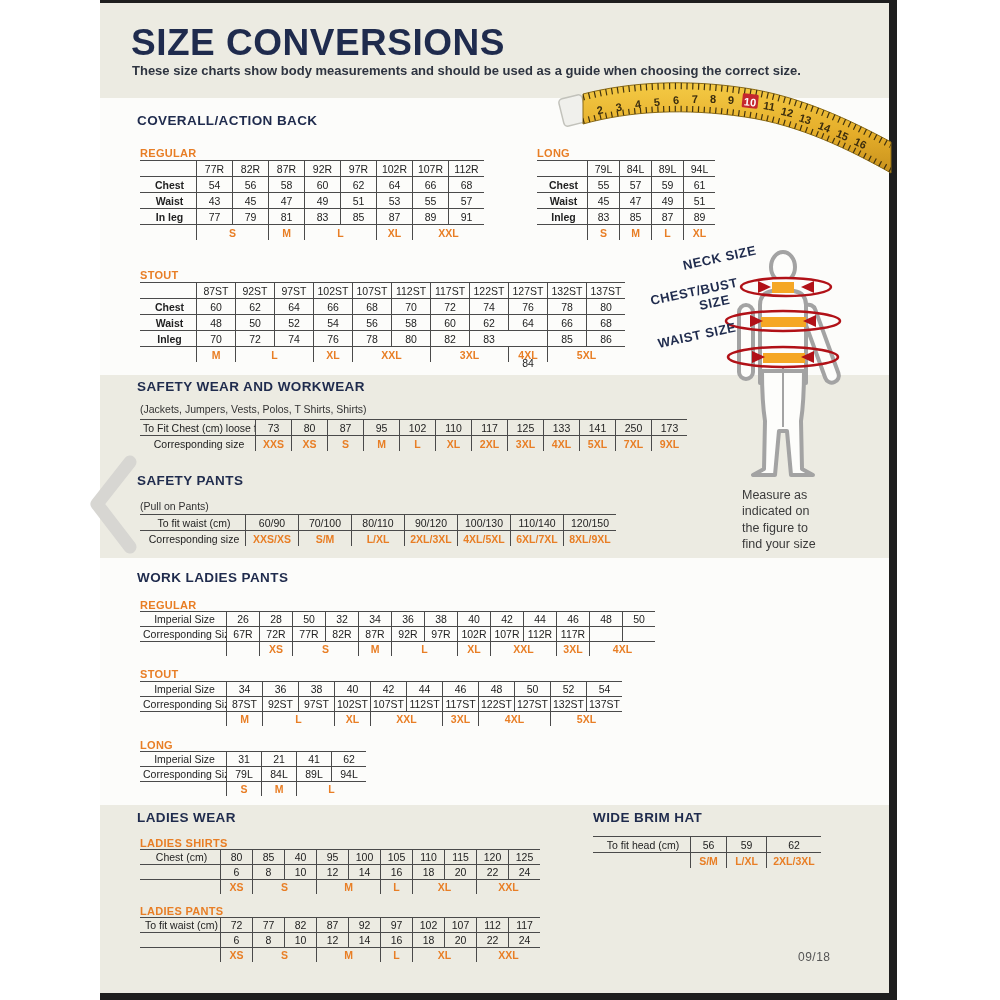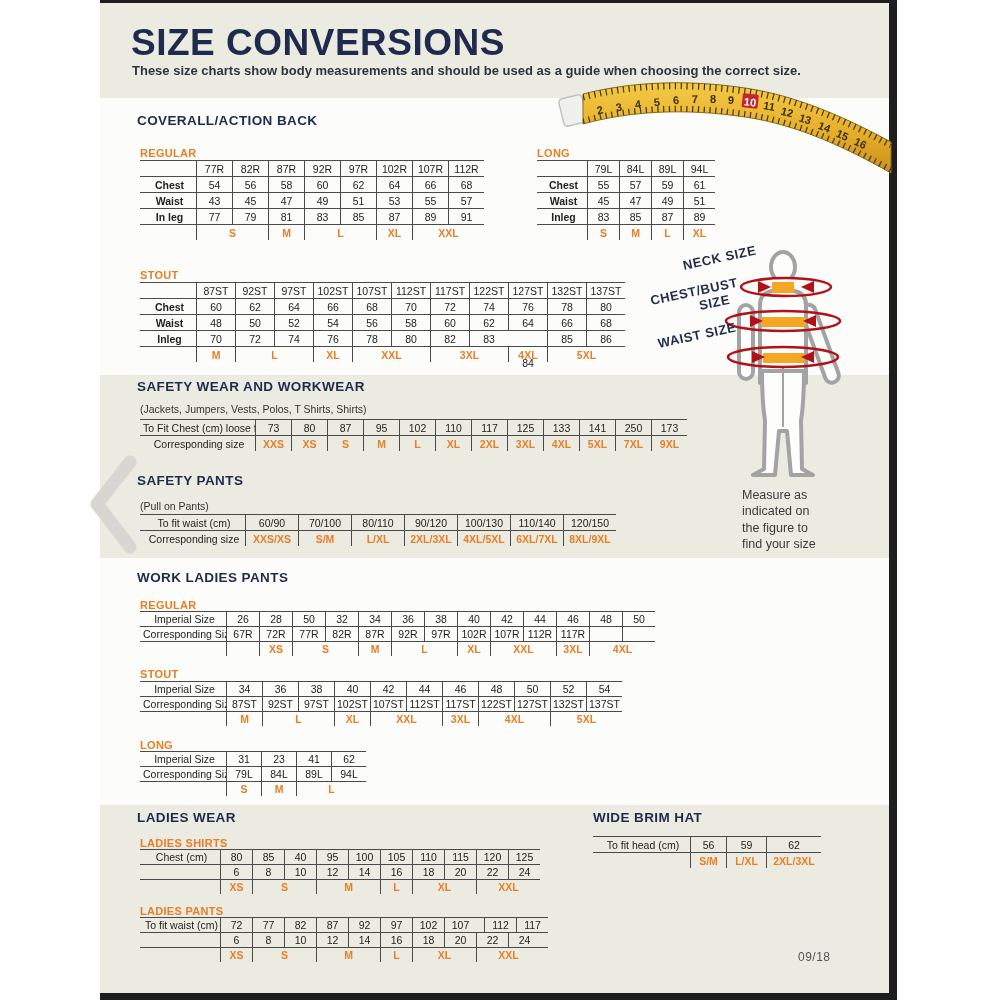--- a/index.html
+++ b/index.html
@@ -410,21 +410,21 @@
       <div class="t-group" style="width: 36px;">3XL</div>
       <div class="t-group" style="width: 72px;">4XL</div>
       <div class="t-group" style="width: 72px;">5XL</div>
     </div>
   </div>
 <div class="abs sub" style="left:140px;top:739px;">LONG</div>
 <div class="abs sz-table" style="left:140px;top:751px;">
     <div class="t-row" style="line-height: 15px; height: 15px;">
       <div class="t-label" style="width: 86px;">Imperial Size</div>
       <div class="t-cell" style="width: 35px;">31</div>
-      <div class="t-cell" style="width: 35px;">23</div>
+      <div class="t-cell" style="width: 35px;">21</div>
       <div class="t-cell" style="width: 35px;">41</div>
       <div class="t-cell" style="width: 35px;">62</div>
     </div>
     <div class="t-row" style="line-height: 15px; height: 15px;">
       <div class="t-label" style="width: 86px;">Corresponding Size</div>
       <div class="t-cell" style="width: 35px;">79L</div>
       <div class="t-cell" style="width: 35px;">84L</div>
       <div class="t-cell" style="width: 35px;">89L</div>
       <div class="t-cell" style="width: 35px;">94L</div>
     </div>
@@ -480,21 +480,21 @@
     <div class="t-row" style="line-height: 15px; height: 15px;">
       <div class="t-label" style="width: 80px;">To fit waist (cm)</div>
       <div class="t-cell" style="width: 32px;">72</div>
       <div class="t-cell" style="width: 32px;">77</div>
       <div class="t-cell" style="width: 32px;">82</div>
       <div class="t-cell" style="width: 32px;">87</div>
       <div class="t-cell" style="width: 32px;">92</div>
       <div class="t-cell" style="width: 32px;">97</div>
       <div class="t-cell" style="width: 32px;">102</div>
       <div class="t-cell" style="width: 32px;">107</div>
-      <div class="t-cell" style="width: 32px; margin-left: 8px;">112</div>
+      <div class="t-cell" style="width: 32px;">112</div>
       <div class="t-cell" style="width: 32px;">117</div>
     </div>
     <div class="t-row" style="line-height: 15px; height: 15px;">
       <div class="t-label" style="width: 80px;"></div>
       <div class="t-cell" style="width: 32px;">6</div>
       <div class="t-cell" style="width: 32px;">8</div>
       <div class="t-cell" style="width: 32px;">10</div>
       <div class="t-cell" style="width: 32px;">12</div>
       <div class="t-cell" style="width: 32px;">14</div>
       <div class="t-cell" style="width: 32px;">16</div>

